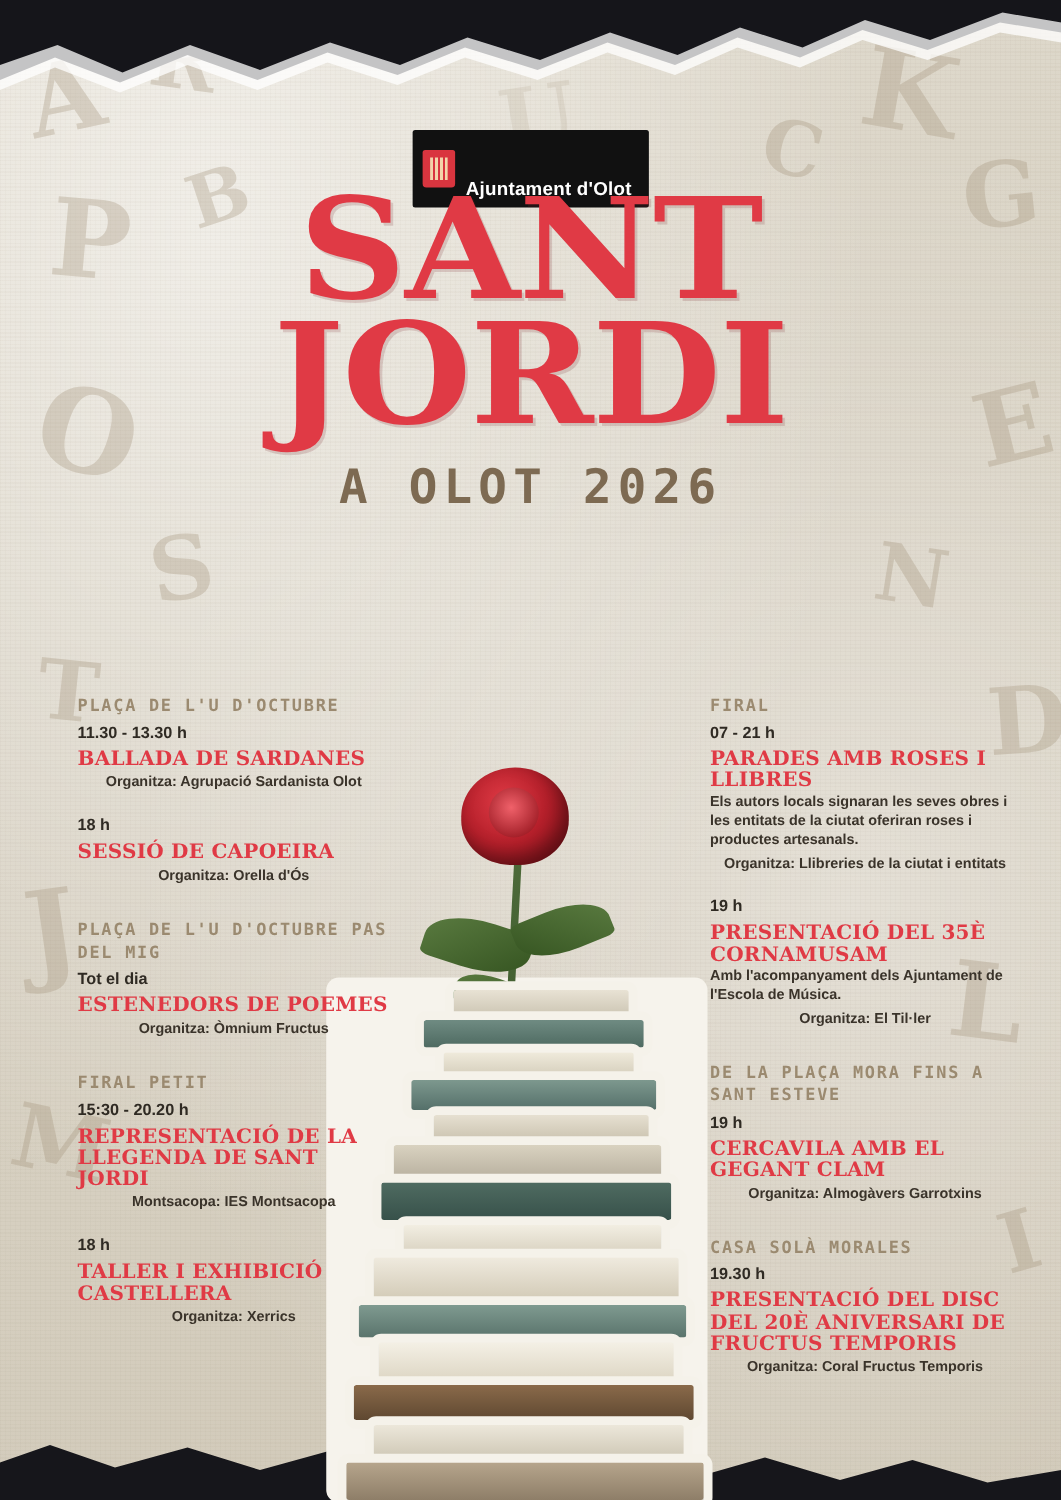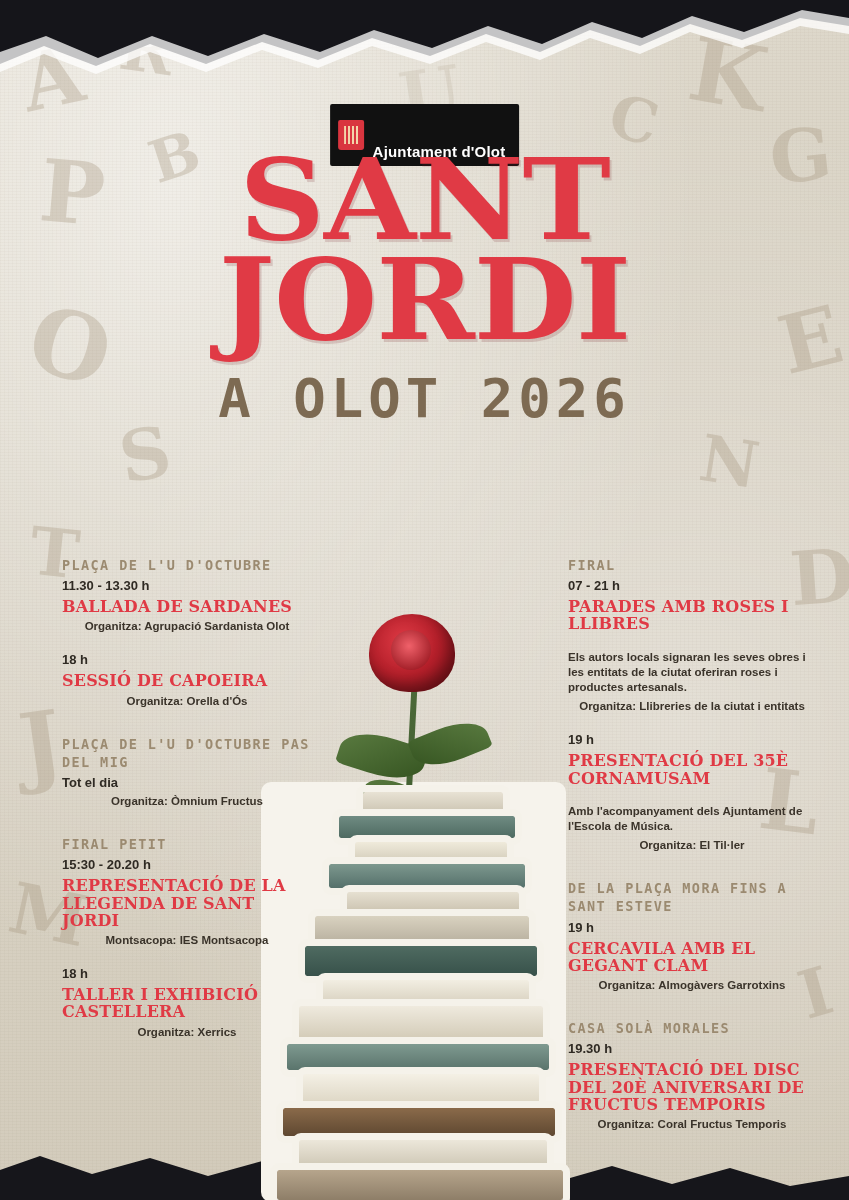--- a/index.html
+++ b/index.html
@@ -124,21 +124,21 @@
     letter-spacing: -1px;
     text-shadow: 2px 3px 0 rgba(120,40,45,0.18);
     transform: scaleX(1.06);
   }
   .title-line.l1 { font-size: 112px; }
   .title-line.l2 { font-size: 112px; margin-top: 4px; }
 
   .subtitle {
     margin-top: 18px;
     font-family: "DejaVu Sans Mono", monospace;
-    font-size: 54px;
+    font-size: 38px;
     letter-spacing: 5px;
     color: #7d6a52;
     font-weight: 700;
   }
 
   
   .col {
     position: absolute;
     top: 528px;
     width: 250px;
@@ -173,21 +173,21 @@
     font-size: 16px;
     line-height: 1.08;
     letter-spacing: .2px;
     margin-top: 5px;
     text-transform: uppercase;
   }
   .desc {
     font-size: 11.5px;
     line-height: 1.32;
     color: #3a332a;
-    margin-top: 17px;
+    margin-top: 2px;
     font-weight: 700;
   }
   .org {
     font-size: 11.5px;
     color: #3a332a;
     margin-top: 5px;
     font-weight: 700;
     text-align: center;
   }
 
@@ -341,20 +341,21 @@
 
     <div class="block">
       <div class="time">18 h</div>
       <div class="ev-title">SESSIÓ DE CAPOEIRA</div>
       <div class="org">Organitza: Orella d'Ós</div>
     </div>
 
     <div class="block">
       <div class="place">PLAÇA DE L'U D'OCTUBRE PAS DEL MIG</div>
       <div class="time">Tot el dia</div>
+      <div class="ev-title">ESTENEDORS DE POEMES</div>
       <div class="org">Organitza: Òmnium Fructus</div>
     </div>
 
     <div class="block">
       <div class="place">FIRAL PETIT</div>
       <div class="time">15:30 - 20.20 h</div>
       <div class="ev-title">REPRESENTACIÓ DE LA LLEGENDA DE SANT JORDI</div>
       <div class="org">Montsacopa: IES Montsacopa</div>
     </div>
 

